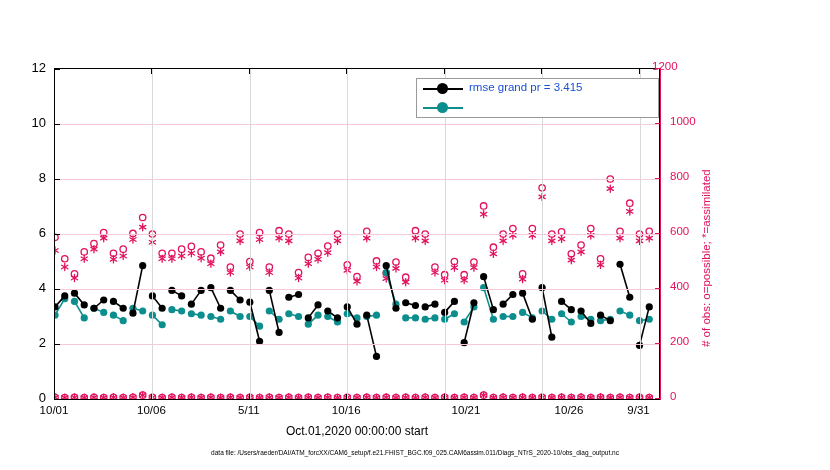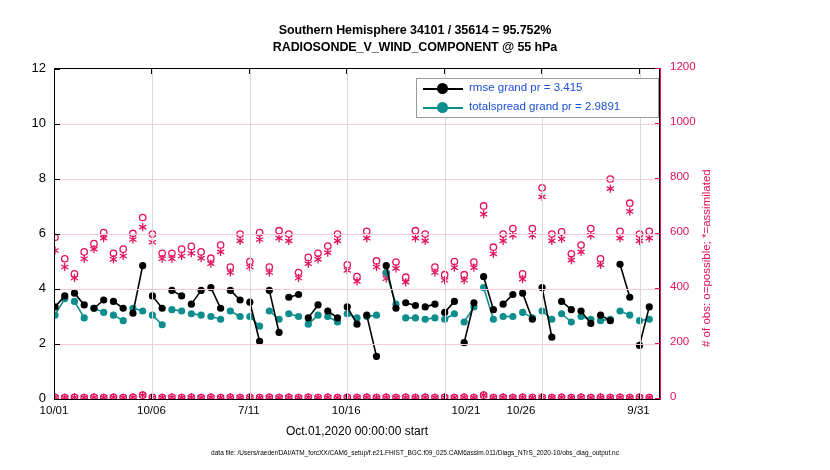--- a/index.html
+++ b/index.html
@@ -64,49 +64,45 @@
     position:absolute;left:52px;top:2px;font-size:11.5px;color:#1a4fd6;
     white-space:nowrap;
   }
   svg{display:block;}
 </style>
 </head>
 <body>
 
 <div id="figure">
 
-  <div class="title-block">
-    <div>Southern Hemisphere 34101 / 35614 = 95.752%</div>
-    <div>RADIOSONDE_V_WIND_COMPONENT @ 55 hPa</div>
-  </div>
 
   <div id="ylabel-right"># of obs: o=possible; *=assimilated</div>
   <div id="xlabel">Oct.01,2020 00:00:00 start</div>
 
   <div id="tick-layer">
       <div class="ytick-left" style="left: 0px; top: 390px;">0</div>
       <div class="ytick-left" style="left: 0px; top: 335px;">2</div>
       <div class="ytick-left" style="left: 0px; top: 280px;">4</div>
       <div class="ytick-left" style="left: 0px; top: 225px;">6</div>
       <div class="ytick-left" style="left: 0px; top: 170px;">8</div>
       <div class="ytick-left" style="left: 0px; top: 115px;">10</div>
       <div class="ytick-left" style="left: 0px; top: 60px;">12</div>
       <div class="ytick-right" style="left: 670px; top: 390px;">0</div>
       <div class="ytick-right" style="left: 670px; top: 335px;">200</div>
       <div class="ytick-right" style="left: 670px; top: 280px;">400</div>
       <div class="ytick-right" style="left: 670px; top: 225px;">600</div>
       <div class="ytick-right" style="left: 670px; top: 170px;">800</div>
       <div class="ytick-right" style="left: 670px; top: 115px;">1000</div>
-      <div class="ytick-right" style="left: 670px; top: 60px;">1200</div>
+      <div class="ytick-right" style="left: 652px; top: 60px;">1200</div>
       <div class="xtick" style="left: 19px;">10/01</div>
       <div class="xtick" style="left: 116.419px;">10/06</div>
-      <div class="xtick" style="left: 213.839px;">7/11</div>
+      <div class="xtick" style="left: 213.839px;">5/11</div>
       <div class="xtick" style="left: 311.258px;">10/16</div>
       <div class="xtick" style="left: 431px;">10/21</div>
-      <div class="xtick" style="left: 486px;">10/26</div>
+      <div class="xtick" style="left: 534px;">10/26</div>
       <div class="xtick" style="left: 603.516px;">9/31</div>
     </div>
 
   <div id="plot">
     <div id="grid-layer">
         <div class="gridh" style="top: 275px;"></div>
         <div class="gridh" style="top: 220px;"></div>
         <div class="gridh" style="top: 165px;"></div>
         <div class="gridh" style="top: 110px;"></div>
         <div class="gridh" style="top: 55px;"></div>
@@ -823,21 +819,20 @@
 
   <div id="legend">
     <div class="legend-row">
       <div class="legend-sample" style="background:#000"></div>
       <div class="legend-dot" style="background:#000"></div>
       <div class="legend-text">rmse grand pr = 3.415</div>
     </div>
     <div class="legend-row">
       <div class="legend-sample" style="background:#0d8e8e"></div>
       <div class="legend-dot" style="background:#0d8e8e"></div>
-      <div class="legend-text">totalspread grand pr = 2.9891</div>
     </div>
   </div>
 
   <div id="footer">data file: /Users/raeder/DAI/ATM_forcXX/CAM6_setup/f.e21.FHIST_BGC.f09_025.CAM6assim.011/Diags_NTrS_2020-10/obs_diag_output.nc</div>
 
 <div style="position: absolute; left: 655px; top: 398px; width: 5px; height: 1px; background: rgb(226, 18, 94);"></div>
     <div style="position: absolute; left: 655px; top: 343px; width: 5px; height: 1px; background: rgb(226, 18, 94);"></div>
     <div style="position: absolute; left: 655px; top: 288px; width: 5px; height: 1px; background: rgb(226, 18, 94);"></div>
     <div style="position: absolute; left: 655px; top: 233px; width: 5px; height: 1px; background: rgb(226, 18, 94);"></div>
     <div style="position: absolute; left: 655px; top: 178px; width: 5px; height: 1px; background: rgb(226, 18, 94);"></div>

